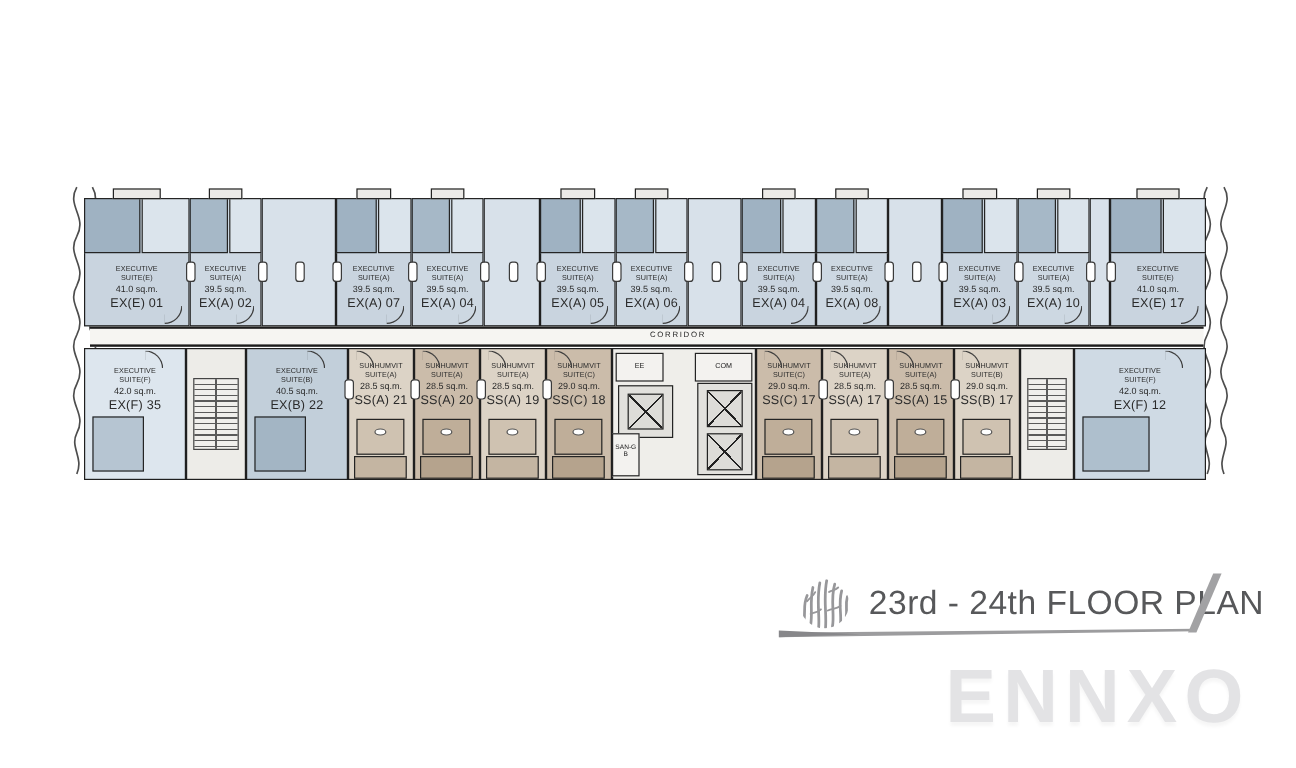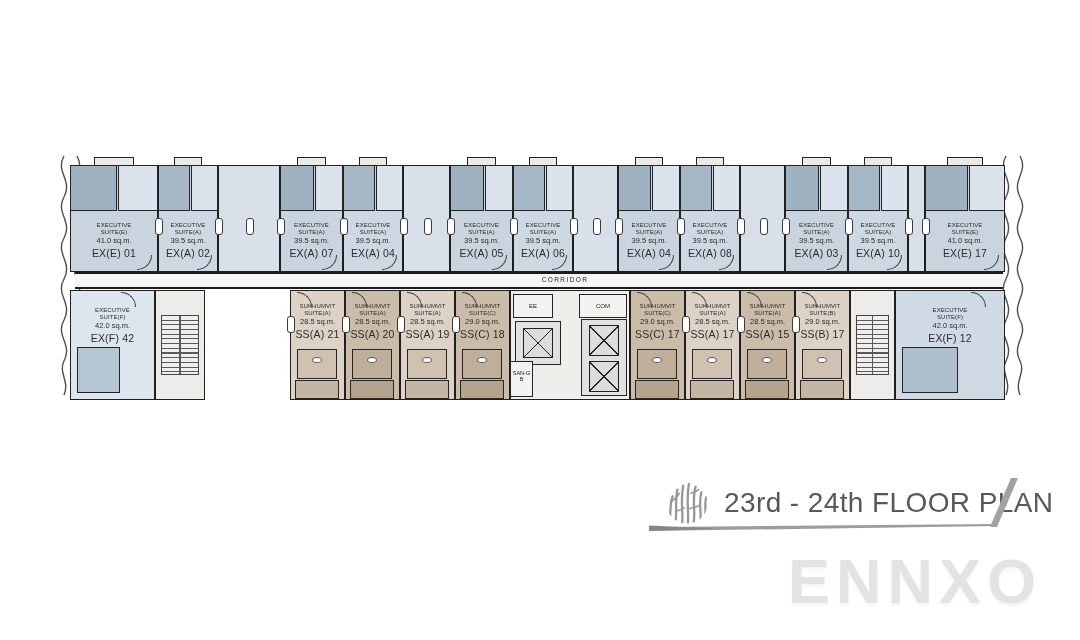--- a/index.html
+++ b/index.html
@@ -210,27 +210,37 @@
       </div>
       <div class="arc" style="right: 5px; bottom: 1px; transform: rotate(180deg);"></div>
     </div>
     <div class="blk" style="left: 946.6px; top: 157px; width: 36.8px; height: 9px; background: rgb(236, 234, 231);"></div>
     <div class="pill" style="left: 922px; top: 218px;"></div>
     <div class="unit exec" style="left: 70px; top: 290px; width: 85px; height: 110px; background: rgb(221, 230, 238);">
       <div class="lbl" style="top: 16px;">
         <span class="l1">EXECUTIVE</span>
         <span class="l2">SUITE(F)</span>
         <span class="l3">42.0 sq.m.</span>
-        <span class="l4">EX(F) 42</span>
+        <span class="l4">EX(F) 35</span>
       </div>
       <div class="blk" style="left: 6px; top: 56px; width: 52%; height: 46px; background: rgb(182, 197, 210);"></div>
       <div class="arc" style="right: 18px; top: 1px; transform: rotate(90deg);"></div>
     </div>
     <div class="unit stair" style="left: 155px; top: 290px; width: 50px; height: 110px; background: rgb(237, 236, 232);">
       <div class="stair-tread" style="left: 5px; top: 24px; width: 36px; height: 58px;"></div>
+    </div>
+    <div class="unit exec" style="left: 205px; top: 290px; width: 85px; height: 110px; background: rgb(194, 207, 218);">
+      <div class="lbl" style="top: 16px;">
+        <span class="l1">EXECUTIVE</span>
+        <span class="l2">SUITE(B)</span>
+        <span class="l3">40.5 sq.m.</span>
+        <span class="l4">EX(B) 22</span>
+      </div>
+      <div class="blk" style="left: 6px; top: 56px; width: 52%; height: 46px; background: rgb(163, 181, 196);"></div>
+      <div class="arc" style="right: 18px; top: 1px; transform: rotate(90deg);"></div>
     </div>
     <div class="unit ss" style="left: 290px; top: 290px; width: 55px; height: 110px; background: rgb(220, 211, 198);">
       <div class="lbl" style="top: 12px;">
         <span class="l1">SUKHUMVIT</span>
         <span class="l2">SUITE(A)</span>
         <span class="l3">28.5 sq.m.</span>
         <span class="l4">SS(A) 21</span>
       </div>
       <div class="blk" style="left: 12%; top: 58px; width: 74%; height: 30px; background: rgb(207, 194, 177);">
         <div class="blk" style="left: 50%; top: 7px; width: 10px; height: 6px; margin-left: -5px; border-radius: 50%; background: rgb(255, 255, 255); border: 1px solid rgb(85, 85, 85);"></div>

